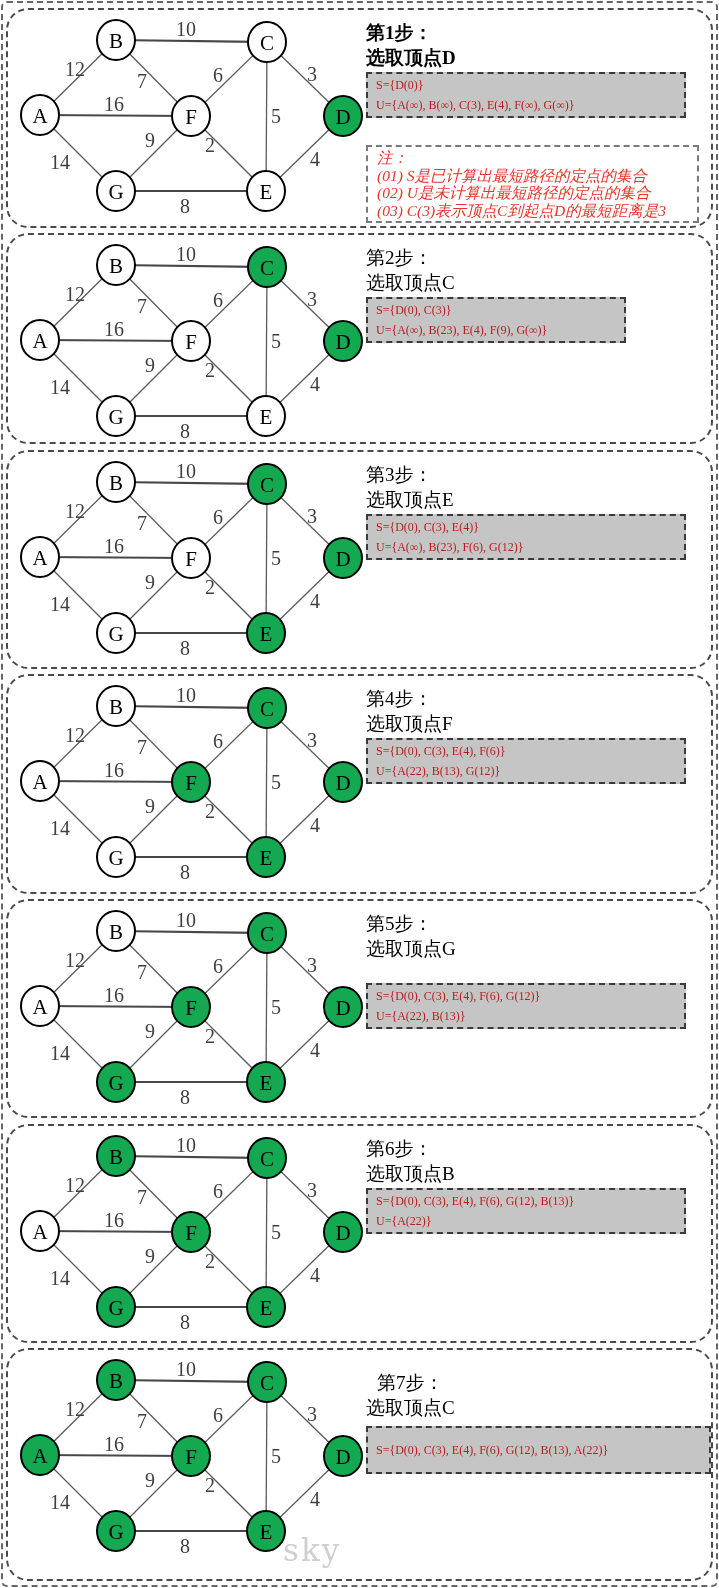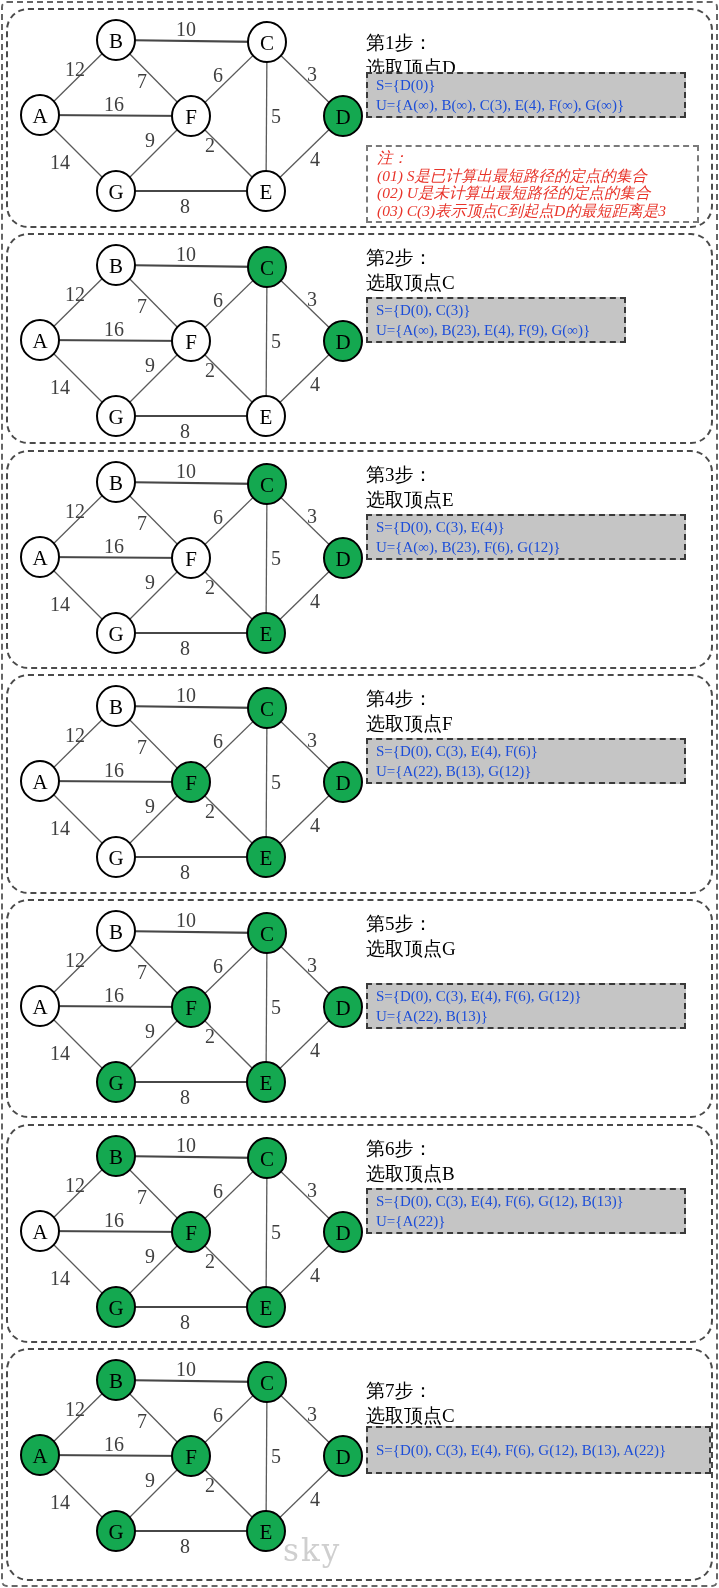--- a/index.html
+++ b/index.html
@@ -27,22 +27,22 @@
     font-size:20px; fill:#3f3f3f; text-anchor:middle; dominant-baseline:central;
     font-family:"Liberation Serif","DejaVu Serif",serif;
   }
   .step-title {
     position:absolute; left:358px; font-size:19px; line-height:25px;
     color:#000; white-space:pre;
   }
   .set-box {
     position:absolute; left:358px; box-sizing:border-box;
     background:#c5c5c5; border:2px dashed #3a3a3a;
-    font-size:15px; line-height:20px; padding:1px 8px; white-space:nowrap;
-    color:#1d4ed8;
+    font-size:12px; line-height:20px; padding:1px 8px; white-space:nowrap;
+    color:#b91c1c;
   }
   .set-box.single { padding:12px 8px; }
   .note-box {
     position:absolute; left:358px; top:135px; width:333px; box-sizing:border-box;
     border:2px dashed #7a7a7a; background:#fff;
     color:#e8342a; font-style:italic; font-size:15.5px; line-height:17.5px;
     padding:2px 9px; white-space:nowrap;
   }
   .watermark {
     position:absolute; font-size:31px; color:#cfcfcf; letter-spacing:2px;
@@ -88,21 +88,21 @@
         <text x="259" y="33" class="node-label">C</text>
         <ellipse cx="335" cy="106" rx="19" ry="20" class="node-circle" fill="#14a850"></ellipse>
         <text x="335" y="107" class="node-label">D</text>
         <ellipse cx="258" cy="181" rx="19" ry="20" class="node-circle" fill="#ffffff"></ellipse>
         <text x="258" y="182" class="node-label">E</text>
         <ellipse cx="183" cy="106" rx="19" ry="20" class="node-circle" fill="#ffffff"></ellipse>
         <text x="183" y="107" class="node-label">F</text>
         <ellipse cx="108" cy="181" rx="19" ry="20" class="node-circle" fill="#ffffff"></ellipse>
         <text x="108" y="182" class="node-label">G</text>
       </svg>
-      <div class="step-title" style="top: 20px;"><div>第1步：</div><div>选取顶点D</div></div>
+      <div class="step-title" style="top: 10px; font-weight: bold;"><div>第1步：</div><div>选取顶点D</div></div>
       <div class="set-box" style="top: 62px; width: 320px;">
         <div>S={D(0)}</div>
         <div>U={A(∞), B(∞), C(3), E(4), F(∞), G(∞)}</div>
       </div>
       <div class="note-box">
         <div>注：</div>
         <div>(01) S是已计算出最短路径的定点的集合</div>
         <div>(02) U是未计算出最短路径的定点的集合</div>
         <div>(03) C(3)表示顶点C到起点D的最短距离是3</div>
       </div>
@@ -376,19 +376,19 @@
         <text x="259" y="33" class="node-label">C</text>
         <ellipse cx="335" cy="106" rx="19" ry="20" class="node-circle" fill="#14a850"></ellipse>
         <text x="335" y="107" class="node-label">D</text>
         <ellipse cx="258" cy="181" rx="19" ry="20" class="node-circle" fill="#14a850"></ellipse>
         <text x="258" y="182" class="node-label">E</text>
         <ellipse cx="183" cy="106" rx="19" ry="20" class="node-circle" fill="#14a850"></ellipse>
         <text x="183" y="107" class="node-label">F</text>
         <ellipse cx="108" cy="181" rx="19" ry="20" class="node-circle" fill="#14a850"></ellipse>
         <text x="108" y="182" class="node-label">G</text>
       </svg>
-      <div class="step-title" style="top: 28px;"><div>第7步：</div><div>选取顶点C</div></div>
+      <div class="step-title" style="top: 20px; text-align: center;"><div>第7步：</div><div>选取顶点C</div></div>
       <div class="set-box single" style="top: 76px; width: 345px;">
         <div>S={D(0), C(3), E(4), F(6), G(12), B(13), A(22)}</div>
       </div>
       <div class="watermark" style="left: 275px; top: 182px;">sky</div>
     </div>
   </div>
 
 </body></html>

